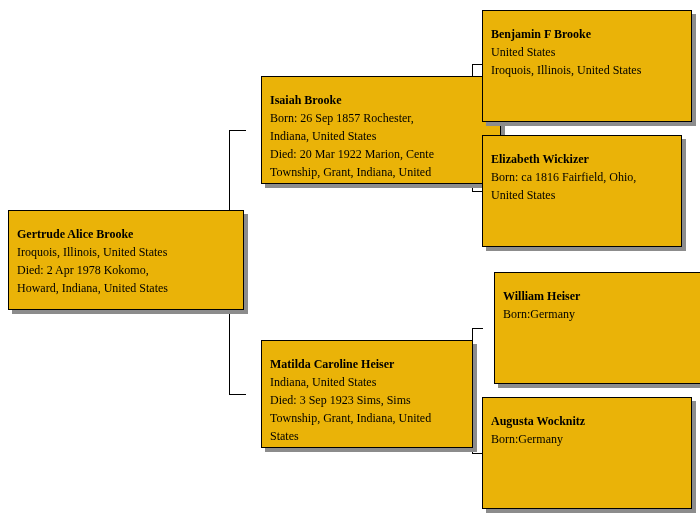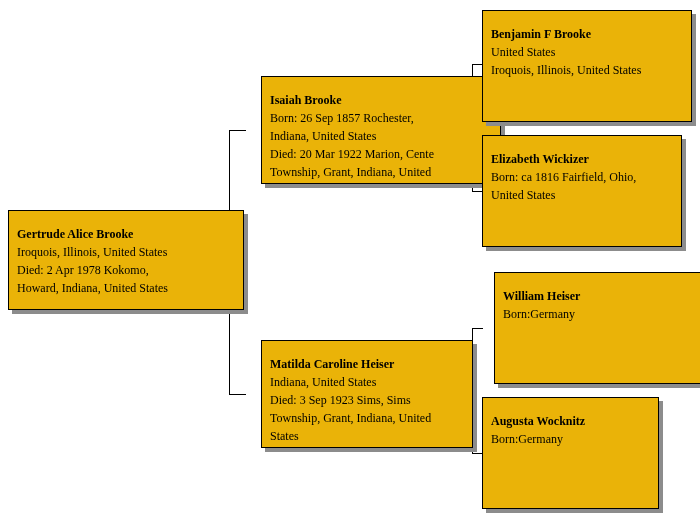--- a/index.html
+++ b/index.html
@@ -40,21 +40,21 @@
     position: absolute;
     background: #000000;
   }
   
   #box-gertrude  { left: 8px;   top: 210px; width: 236px; height: 100px; }
   #box-isaiah    { left: 261px; top: 76px;  width: 240px; height: 108px; }
   #box-matilda   { left: 245px; top: 340px; width: 212px; height: 108px; margin-left: 16px; }
   #box-benjamin  { left: 482px; top: 10px;  width: 210px; height: 112px; }
   #box-elizabeth { left: 482px; top: 135px; width: 200px; height: 112px; }
   #box-william   { left: 494px; top: 272px; width: 210px; height: 112px; }
-  #box-augusta   { left: 482px; top: 397px; width: 177px; height: 112px; }
+  #box-augusta   { left: 482px; top: 397px; width: 210px; height: 112px; }
   
   #c-gertrude-h      { left: 218px; top: 260px; width: 12px;  height: 1px; }
   #c-left-v          { left: 229px; top: 130px; width: 1px;   height: 265px; }
   #c-isaiah-h        { left: 229px; top: 130px; width: 17px;  height: 1px; }
   #c-matilda-h       { left: 229px; top: 394px; width: 17px;  height: 1px; }
   #c-isaiah-right-h  { left: 456px; top: 130px; width: 17px;  height: 1px; }
   #c-top-right-v     { left: 472px; top: 64px;  width: 1px;   height: 128px; }
   #c-benjamin-h      { left: 472px; top: 64px;  width: 11px;  height: 1px; }
   #c-elizabeth-h     { left: 472px; top: 191px; width: 11px;  height: 1px; }
   #c-matilda-right-h { left: 456px; top: 394px; width: 17px;  height: 1px; }

